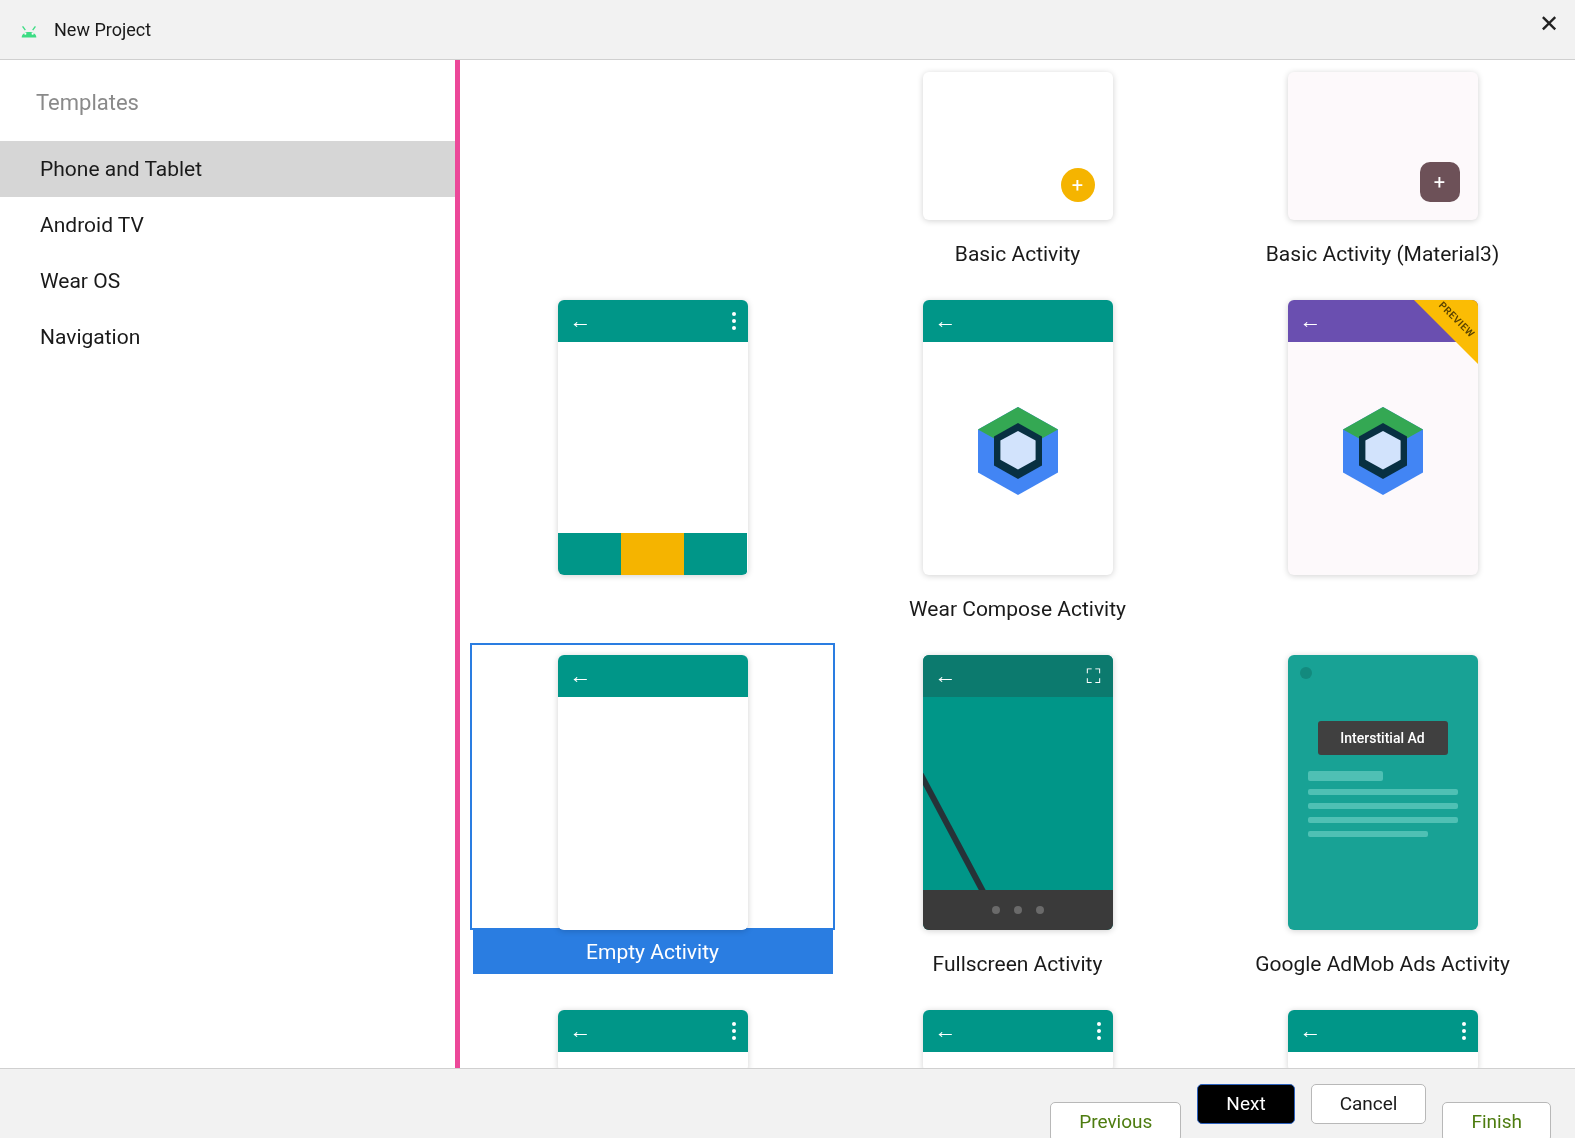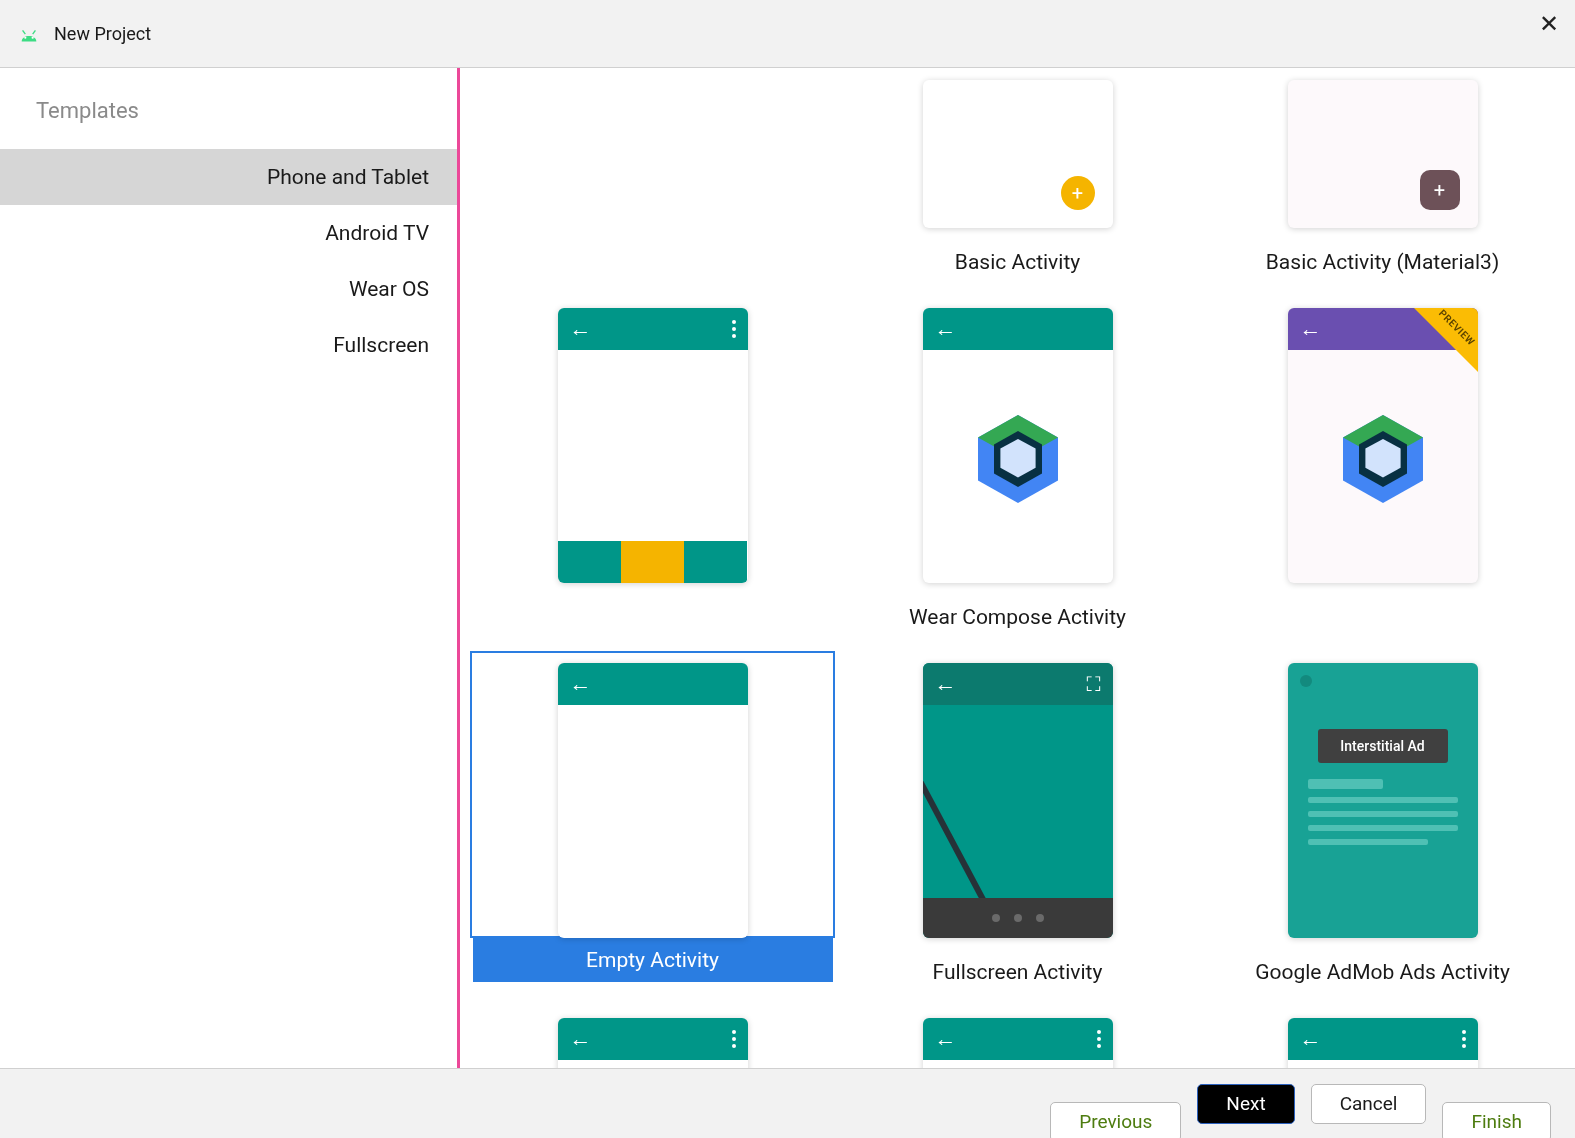--- a/index.html
+++ b/index.html
@@ -7,21 +7,21 @@
       font-family: -apple-system, "Segoe UI", Roboto, sans-serif;
       background: #ffffff;
       width: 1575px;
       height: 1138px;
       overflow: hidden;
       display: flex;
       flex-direction: column;
     }
     
     .titlebar {
-      height: 68px;
+      height: 60px;
       background: #f2f2f2;
       border-bottom: 1px solid #d0d0d0;
       display: flex;
       align-items: center;
       padding: 16px 18px;
       position: relative;
     }
     .titlebar .android-icon {
       width: 22px; height: 14px;
       margin-right: 14px;
@@ -43,36 +43,35 @@
     }
     
     .main {
       flex: 1;
       display: flex;
       overflow: hidden;
     }
     
     .sidebar {
       width: 460px;
-      border-right: 3px solid #ec4899;
+      border-right: 5px solid #ec4899;
       background: #ffffff;
       display: flex;
       flex-direction: column;
     }
     .sidebar-header {
       color: #8a8a8a;
       font-size: 22px;
       padding: 30px 36px 26px;
     }
     .sidebar-item {
-      padding: 16px 28px;
+      padding: 16px 40px;
       font-size: 21px;
       color: #1a1a1a;
       cursor: pointer;
-      text-align: right;
     }
     .sidebar-item.selected {
       background: #d6d6d6;
     }
     
     .gallery-wrap {
       flex: 1;
       position: relative;
       overflow: hidden;
     }
@@ -311,21 +310,21 @@
   <span class="close">✕</span>
 </div>
 
 <div class="main">
 
   <div class="sidebar">
     <div class="sidebar-header">Templates</div>
     <div class="sidebar-item selected">Phone and Tablet</div>
     <div class="sidebar-item">Android TV</div>
     <div class="sidebar-item">Wear OS</div>
-    <div class="sidebar-item">Fullscreen</div>
+    <div class="sidebar-item">Navigation</div>
   </div>
 
   <div class="gallery-wrap">
     <div class="gallery">
       <div class="grid">
 
         <div class="cell row0">
           <div class="thumb-outer">
             <div class="thumb" style="box-shadow:none;overflow:visible;">
               

